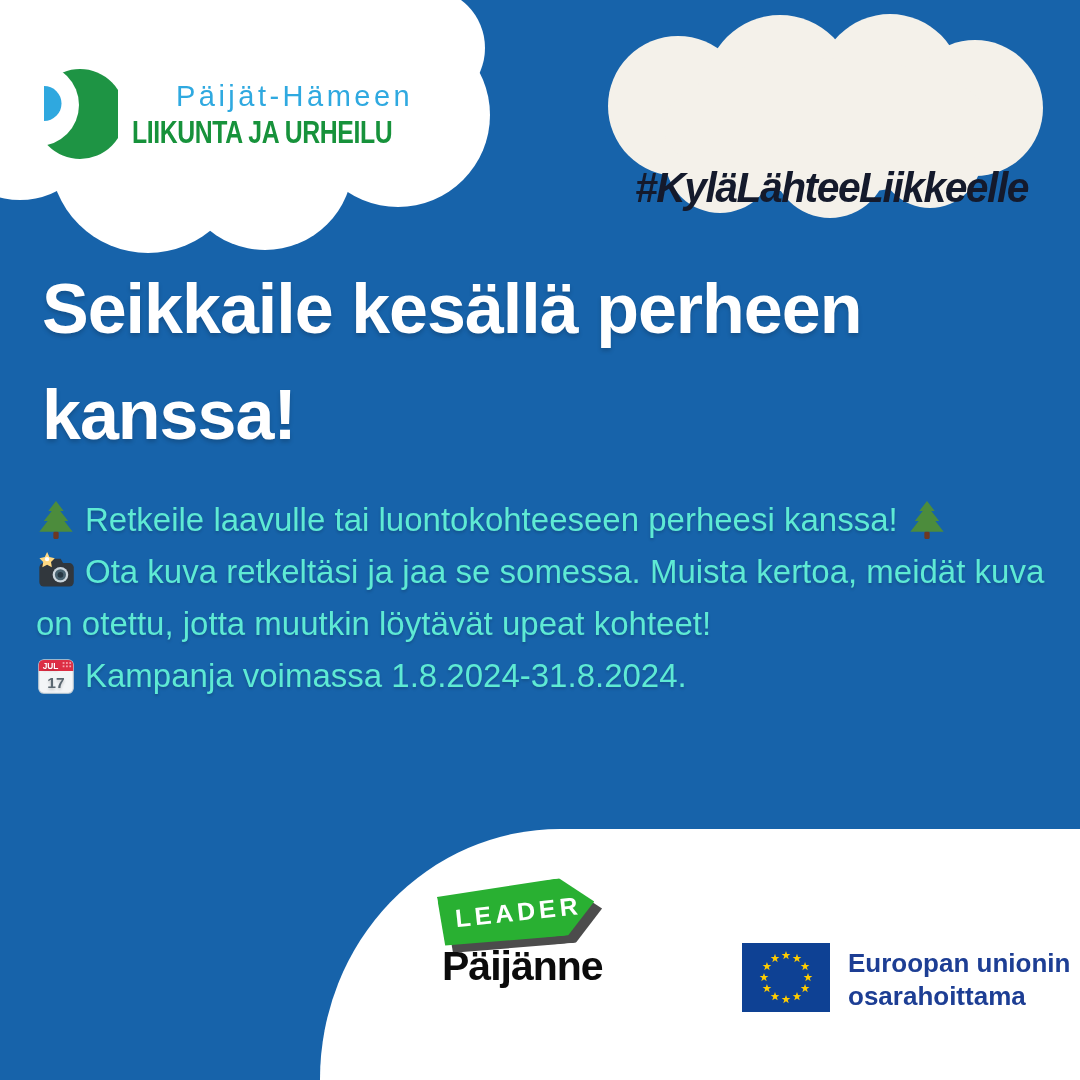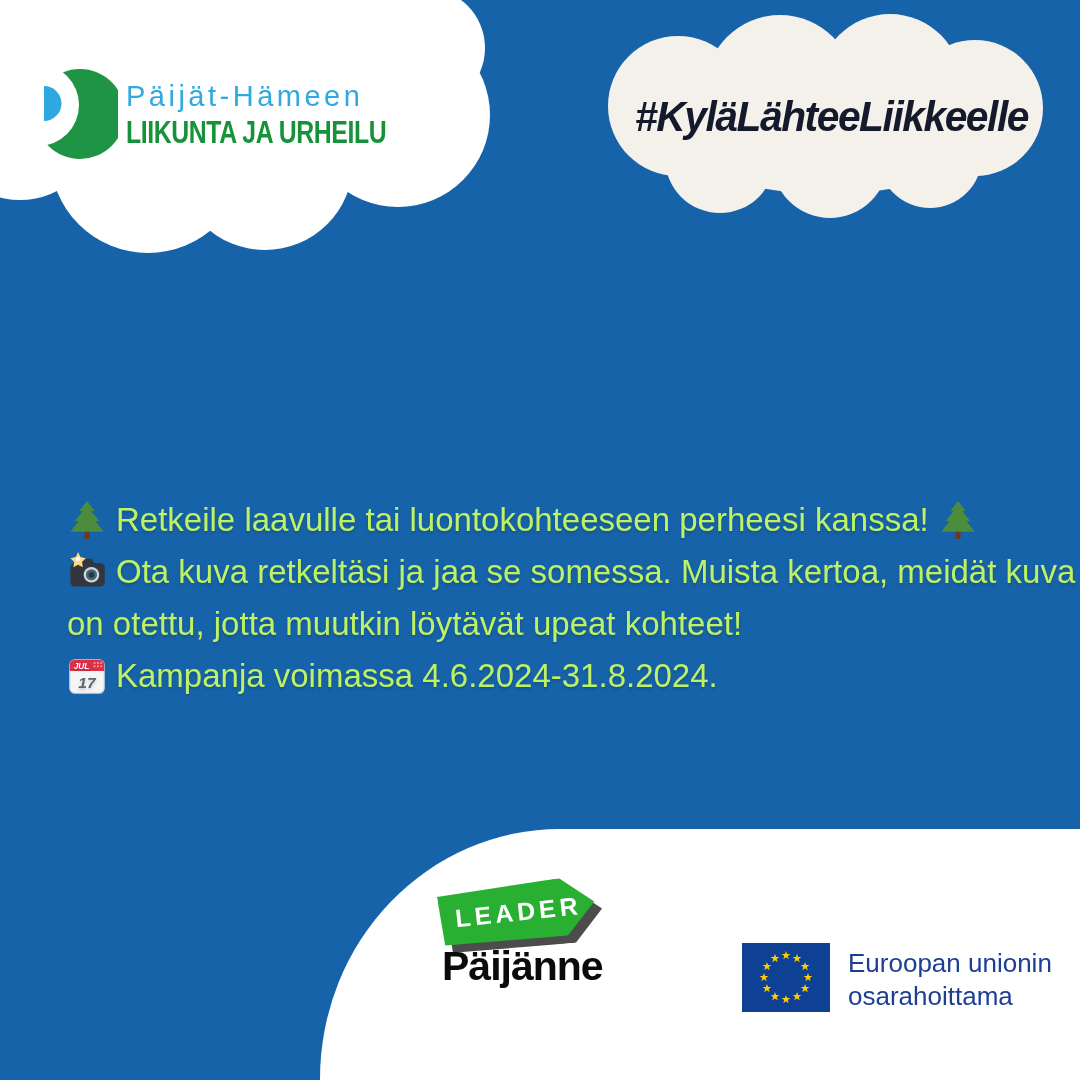--- a/index.html
+++ b/index.html
@@ -11,60 +11,58 @@
   }
   svg { display:block; }
 
   
   .cloud-left { position:absolute; left:0; top:0; }
   .cloud-right { position:absolute; left:600px; top:8px; }
 
   
   .brand { position:absolute; left:38px; top:64px; display:flex; align-items:flex-start; }
   .brand-mark { width:80px; height:98px; }
-  .brand-text { margin-left:8px; padding-top:16px; }
+  .brand-text { margin-left:14px; padding-top:16px;text-align:center; }
   .brand-line1 {
     color:#2fa9e0; font-size:29px; letter-spacing:3.5px; font-weight:400;
     white-space:nowrap;
   }
   .brand-line2 {
     color:#17923b; font-size:31px; font-weight:bold; letter-spacing:-0.5px;
     transform:scaleX(0.8); transform-origin:left center; white-space:nowrap;
     margin-top:2px;
   }
 
   
   .hashtag-box {
     position:absolute; left:612px; top:22px; width:440px; height:190px;
-    display:flex; align-items:center; justify-content:center;
+    display:flex; align-items:flex-end; justify-content:center;
   }
   .hashtag-text {
     color:#141a2c; font-size:42px; font-weight:bold; font-style:italic;
     letter-spacing:-1.5px; white-space:nowrap; transform:scaleX(0.97);
   }
 
   
   .headline {
     position:absolute; left:42px; top:256px; width:930px;
     color:#ffffff; font-size:70px; font-weight:bold; letter-spacing:-1px;
     line-height:106px; text-shadow:0 3px 4px rgba(0,0,0,0.18);
   }
 
   
   .body-copy {
     position:absolute; left:36px; top:494px; width:1012px;
-    color:#bef264; font-size:33px; line-height:52px;
+    color:#5eead4; font-size:33px; line-height:52px;
     text-shadow:0 2px 3px rgba(0,0,0,0.18);
-    margin-left:31px;
   }
   .body-copy p { margin:0; }
   .emoji {
     display:inline-block; width:40px; height:40px; vertical-align:-9px;
     margin-right:9px;
-    font-style:italic;
   }
   .emoji.trail { margin:0 0 0 9px; }
   .emoji svg { width:100%; height:100%; }
 
   
   .bottom-panel {
     position:absolute; left:320px; top:829px; width:760px; height:251px;
     background:#ffffff; border-top-left-radius:240px 250px;
   }
 
@@ -83,21 +81,21 @@
   .leader-name {
     position:absolute; left:122px; top:114px;
     color:#0b0b0b; font-size:41px; font-weight:bold; letter-spacing:-1px;
     white-space:nowrap;
   }
 
   
   .eu-flag { position:absolute; left:422px; top:114px; }
   .eu-text { position:absolute; left:528px; top:118px; }
   .eu-line {
-    color:#1d3e94; font-size:26px; font-weight:normal; line-height:33px;
+    color:#1d3e94; font-size:26px; font-weight:bold; line-height:33px;
     white-space:nowrap;
   }
 
   
   .cal-month { font-family:"Liberation Sans", sans-serif; font-weight:bold; font-size:7.5px; fill:#ffffff; }
   .cal-day   { font-family:"Liberation Sans", sans-serif; font-weight:bold; font-size:14px; fill:#5b6770; }
 </style>
 </head>
 <body>
 
@@ -136,20 +134,21 @@
       <circle cx="120" cy="150" r="55"></circle>
       <circle cx="230" cy="152" r="58"></circle>
       <circle cx="330" cy="148" r="52"></circle>
       <ellipse cx="228" cy="118" rx="165" ry="68"></ellipse>
     </g>
   </svg>
   <div class="hashtag-box">
     <div class="hashtag-text">#KyläLähteeLiikkeelle</div>
   </div>
 
+  <h1 class="headline">Seikkaile kesällä perheen kanssa!</h1>
 
   <div class="body-copy">
 
     <p>
       <span class="emoji">
         <svg viewBox="0 0 36 36">
             <path fill="#4c8c3c" d="M18 1 L25 10 h-3.2 L29 19 h-3.5 L33 28.5 H3 L10.5 19 H7 L14.2 10 H11 Z"></path>
             <rect x="15.6" y="28.5" width="4.8" height="6.5" rx="1.2" fill="#6e3821"></rect>
           </svg>
       </span><span>Retkeile laavulle tai luontokohteeseen perheesi kanssa!</span><span class="emoji trail">
@@ -183,21 +182,21 @@
           <g fill="#f4a3ad">
               <rect x="24" y="5.5" width="1.6" height="1.6"></rect>
               <rect x="27" y="5.5" width="1.6" height="1.6"></rect>
               <rect x="30" y="5.5" width="1.6" height="1.6"></rect>
               <rect x="24" y="8.5" width="1.6" height="1.6"></rect>
               <rect x="27" y="8.5" width="1.6" height="1.6"></rect>
               <rect x="30" y="8.5" width="1.6" height="1.6"></rect>
             </g>
           <text x="18" y="28.5" text-anchor="middle" class="cal-day">17</text>
         </svg>
-      </span><span>Kampanja voimassa 4.6.2024-31.8.2024.</span>
+      </span><span>Kampanja voimassa 1.8.2024-31.8.2024.</span>
     </p>
 
   </div>
 
   <div class="bottom-panel">
 
     <div class="leader-group">
       <div class="leader-shadow"></div>
       <div class="leader-shape">
         <span class="leader-tag-text">LEADER</span>

